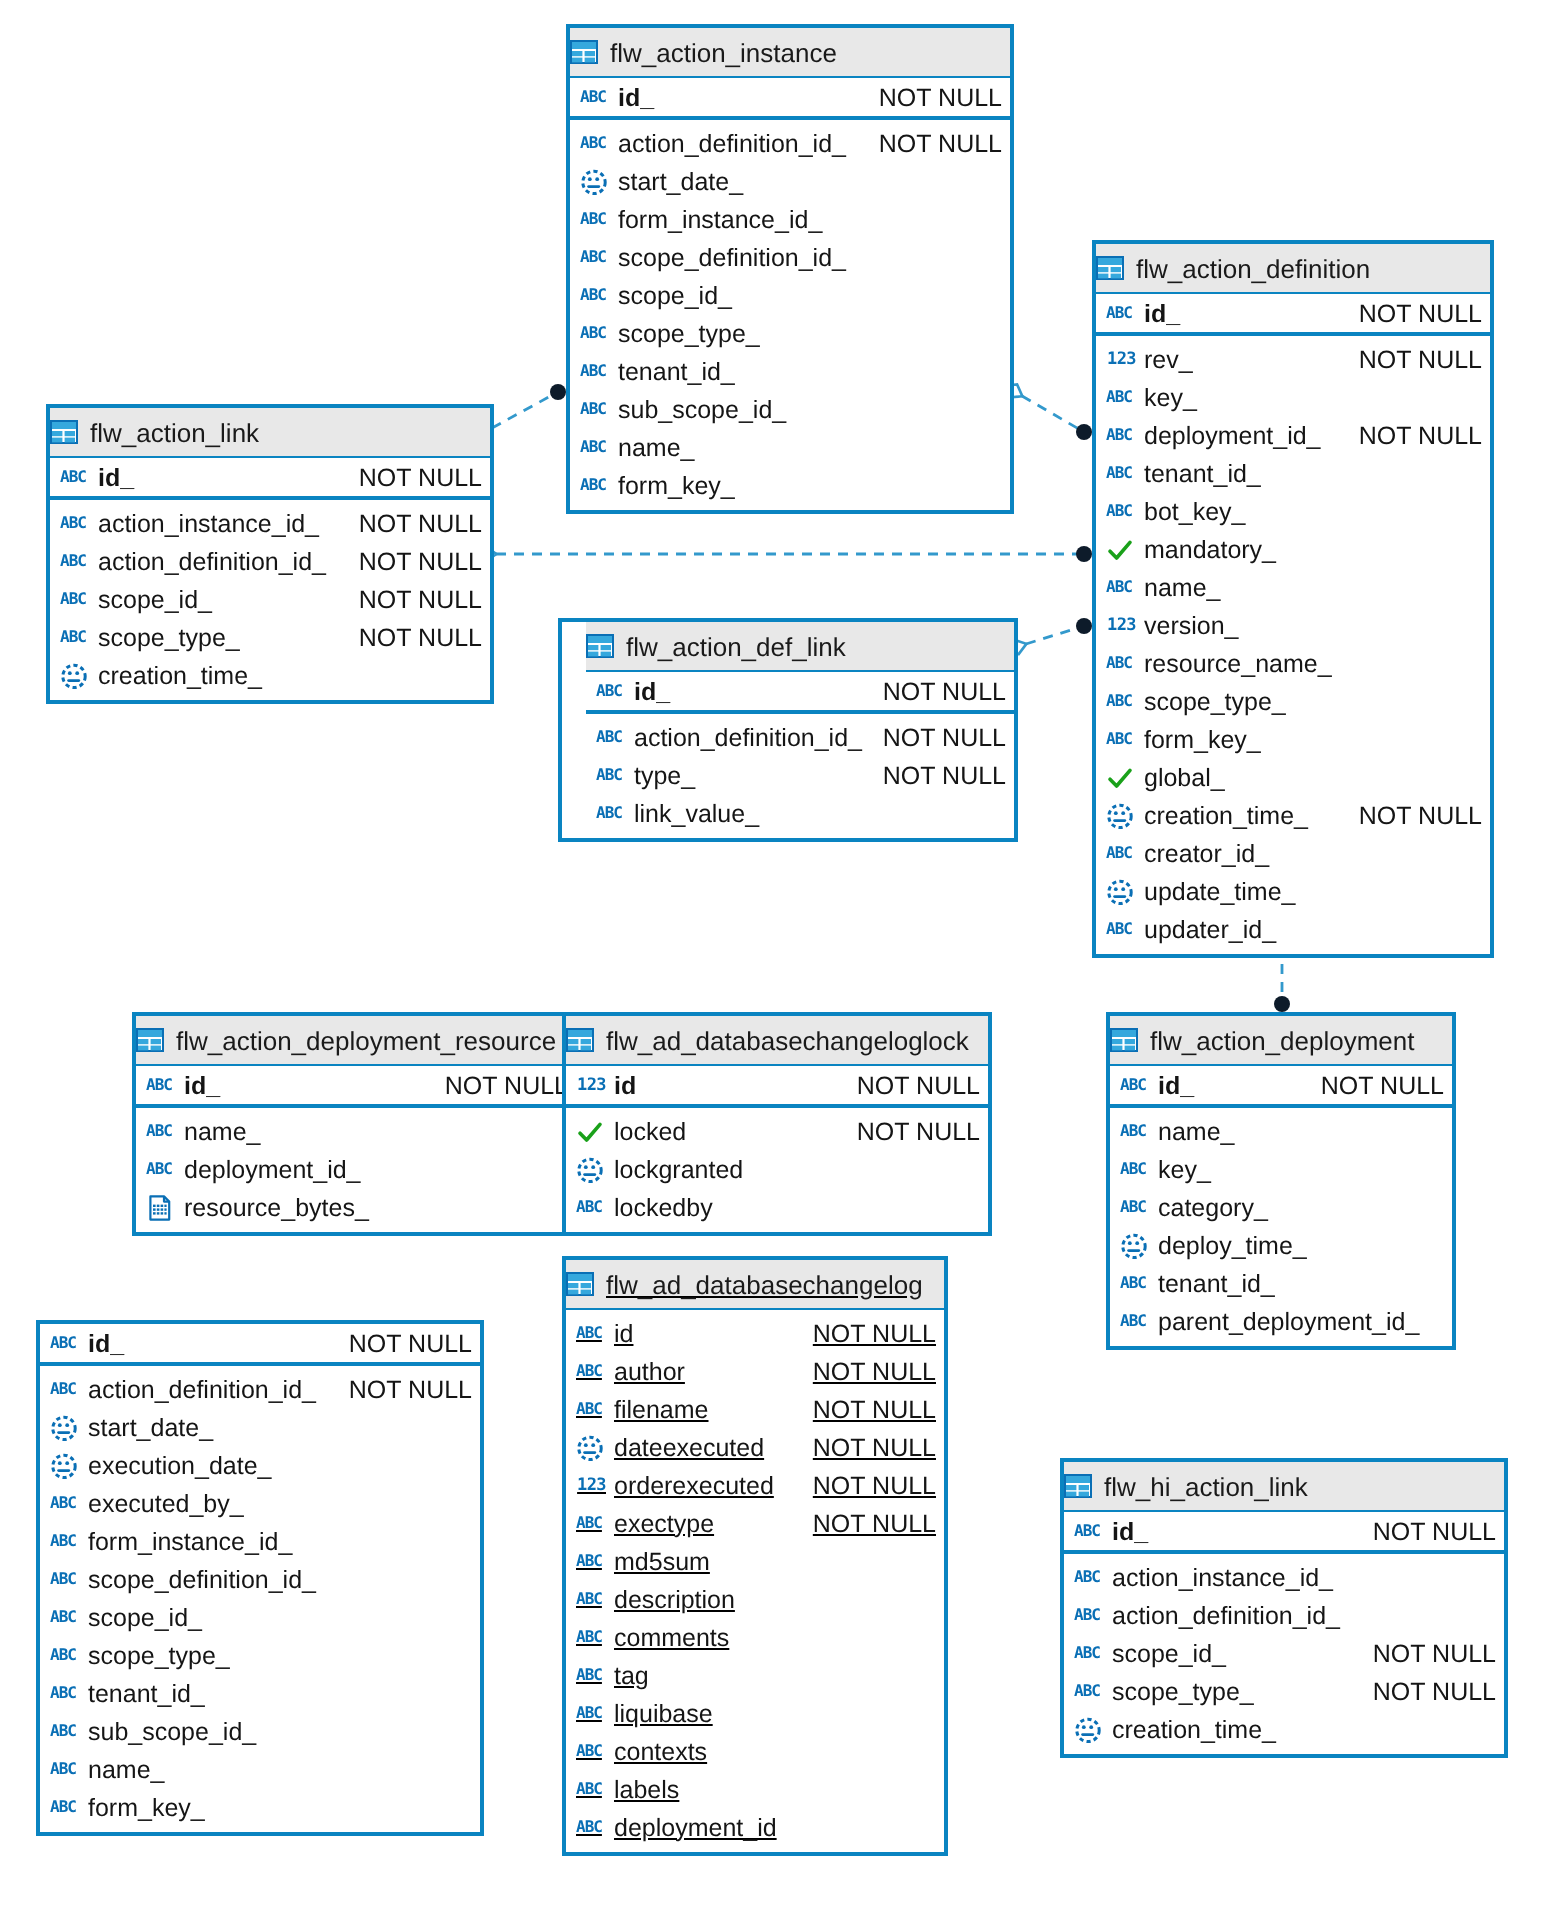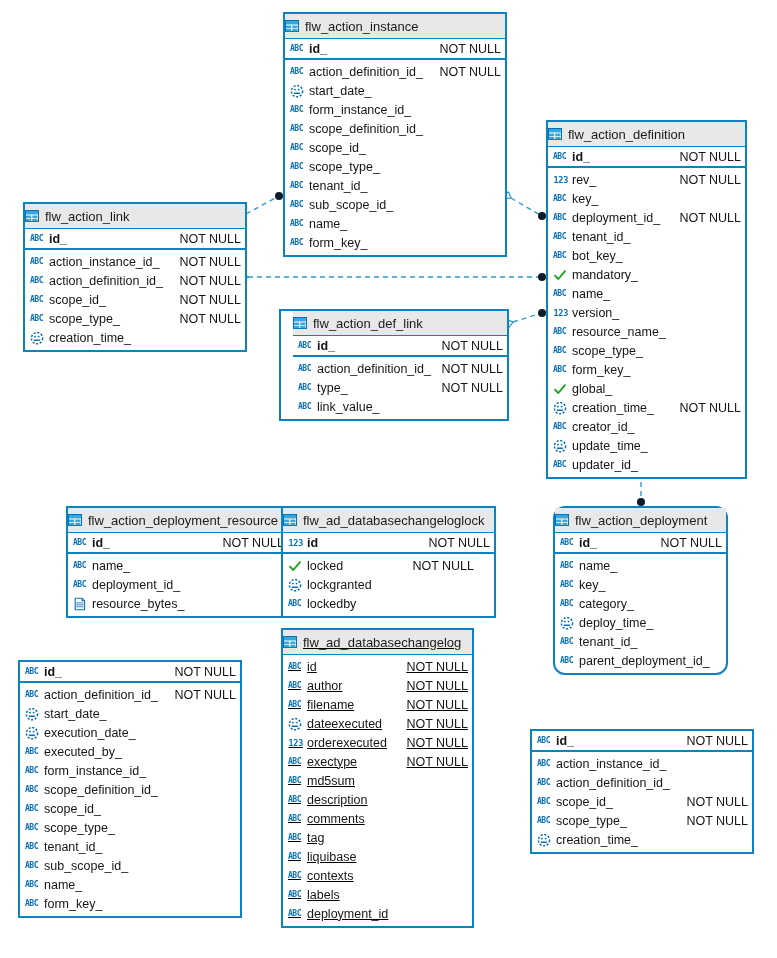--- a/index.html
+++ b/index.html
@@ -503,21 +503,21 @@
         <span class="tbl-title">flw_ad_databasechangeloglock</span>
       </div>
       <div class="pk-section">
         <div class="row bold">
           <span class="ico ico-123">123</span>
           <span class="fname">id</span>
           <span class="spacer"></span>
           <span class="nn">NOT NULL</span>
         </div>
       </div>
-      <div class="col-section" style="padding:2px 16px 3px 0;">
+      <div class="col-section" style="padding:2px 0 3px 0;">
         <div class="row">
           <span class="ico ico-check">
             <svg viewBox="0 0 14 14" width="14" height="14" xmlns="http://www.w3.org/2000/svg">
               <path d="M2 7.6 L5.3 11 L12 3.2" fill="none" stroke="#1aa11a" stroke-width="1.8" stroke-linecap="round" stroke-linejoin="round"></path>
             </svg>
           </span>
           <span class="fname">locked</span>
           <span class="spacer"></span>
           <span class="nn">NOT NULL</span>
         </div>
@@ -535,21 +535,21 @@
           <span class="nn"></span>
         </div>
         <div class="row">
           <span class="ico ico-abc">ABC</span>
           <span class="fname">lockedby</span>
           <span class="spacer"></span>
           <span class="nn"></span>
         </div>
       </div>
     </div>
-    <div class="table" style="left: 553px; top: 506px; width: 175px; border-radius: 12px;">
+    <div class="table" style="left: 553px; top: 506px; width: 175px;">
       <div class="tbl-header">
         <svg class="tbl-glyph" viewBox="0 0 14 12" xmlns="http://www.w3.org/2000/svg">
           <rect x="0.5" y="0.5" width="13" height="11" fill="#ffffff" stroke="#0a6fb5" stroke-width="1"></rect>
           <rect x="1" y="1" width="12" height="3.5" fill="#35a8dd"></rect>
           <rect x="1" y="5.5" width="5.2" height="2.6" fill="#35a8dd"></rect>
           <rect x="7.3" y="5.5" width="5.2" height="2.6" fill="#35a8dd"></rect>
           <rect x="1" y="8.8" width="5.2" height="2.4" fill="#35a8dd"></rect>
           <rect x="7.3" y="8.8" width="5.2" height="2.4" fill="#35a8dd"></rect>
         </svg>
         <span class="tbl-title">flw_action_deployment</span>
@@ -806,20 +806,31 @@
         </div>
         <div class="row">
           <span class="ico ico-abc">ABC</span>
           <span class="fname">deployment_id</span>
           <span class="spacer"></span>
           <span class="nn"></span>
         </div>
       </div>
     </div>
     <div class="table" style="left: 530px; top: 729px; width: 224px;">
+      <div class="tbl-header">
+        <svg class="tbl-glyph" viewBox="0 0 14 12" xmlns="http://www.w3.org/2000/svg">
+          <rect x="0.5" y="0.5" width="13" height="11" fill="#ffffff" stroke="#0a6fb5" stroke-width="1"></rect>
+          <rect x="1" y="1" width="12" height="3.5" fill="#35a8dd"></rect>
+          <rect x="1" y="5.5" width="5.2" height="2.6" fill="#35a8dd"></rect>
+          <rect x="7.3" y="5.5" width="5.2" height="2.6" fill="#35a8dd"></rect>
+          <rect x="1" y="8.8" width="5.2" height="2.4" fill="#35a8dd"></rect>
+          <rect x="7.3" y="8.8" width="5.2" height="2.4" fill="#35a8dd"></rect>
+        </svg>
+        <span class="tbl-title">flw_hi_action_link</span>
+      </div>
       <div class="pk-section">
         <div class="row bold">
           <span class="ico ico-abc">ABC</span>
           <span class="fname">id_</span>
           <span class="spacer"></span>
           <span class="nn">NOT NULL</span>
         </div>
       </div>
       <div class="col-section" style="padding:2px 0 3px 0;">
         <div class="row">

